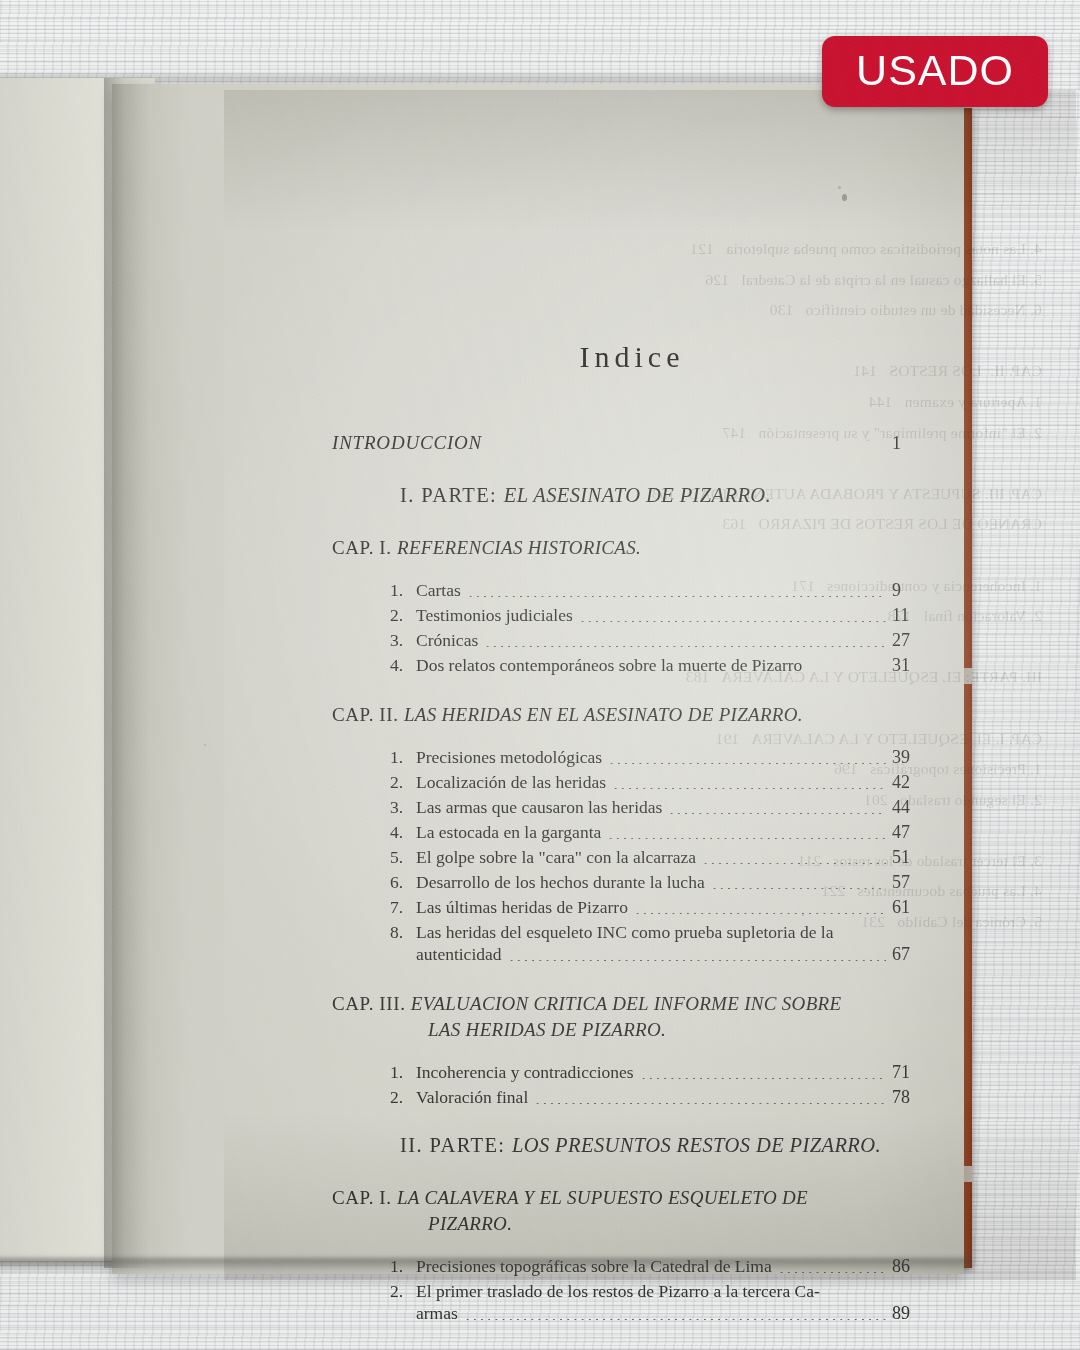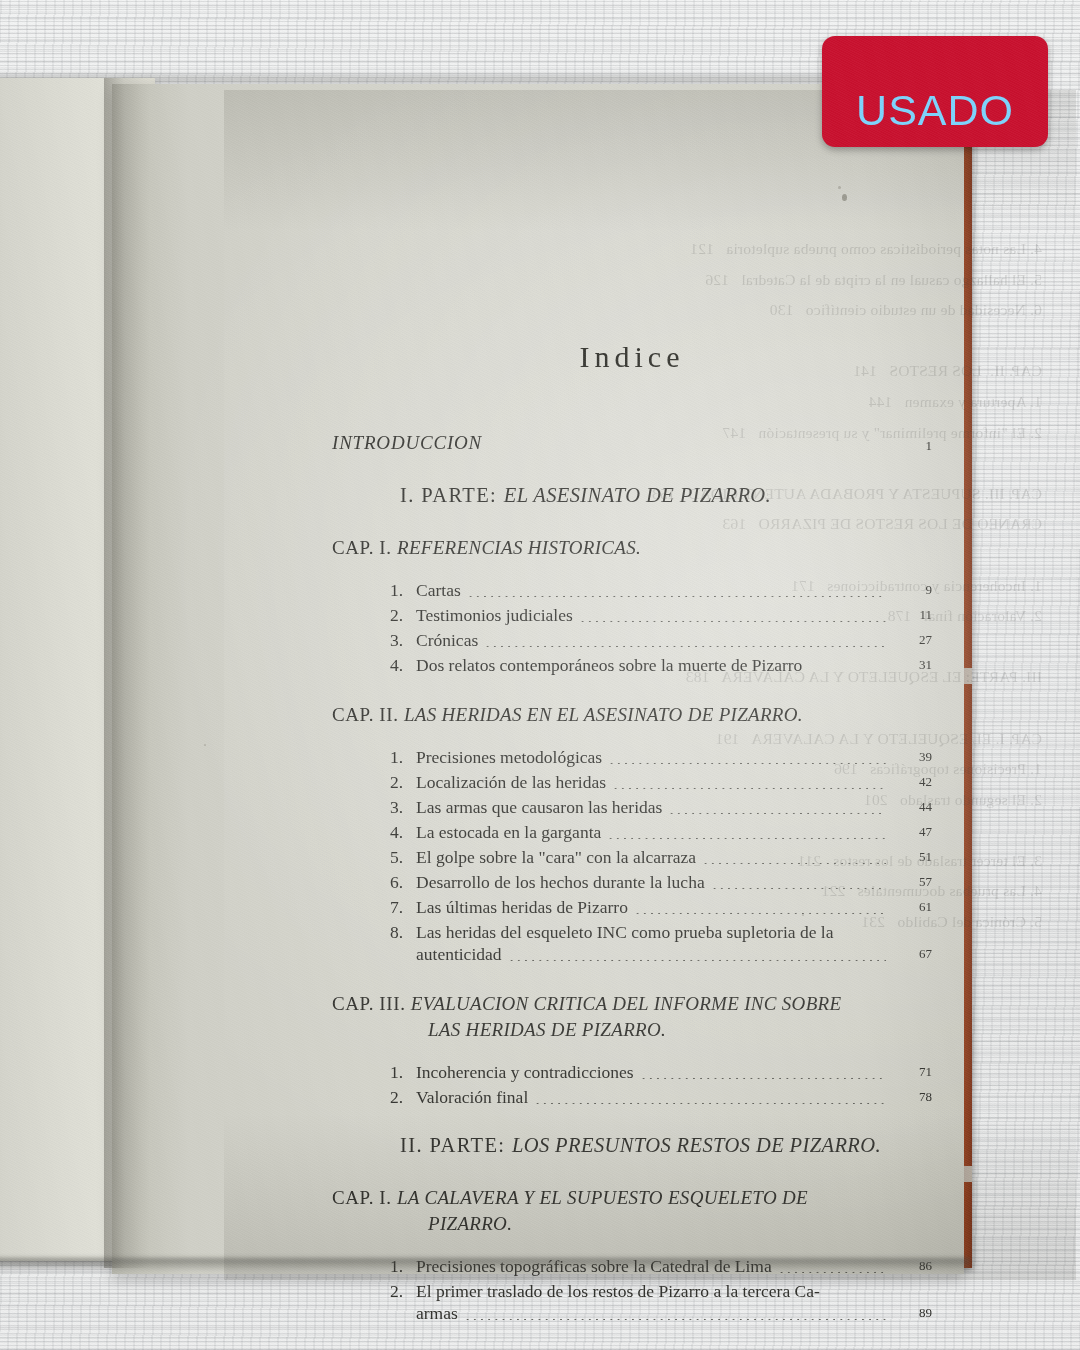--- a/index.html
+++ b/index.html
@@ -106,21 +106,21 @@
 
   .row{display:flex;align-items:flex-end;}
   .entry-front{white-space:nowrap;}
   .leader{
     flex:1 1 auto;min-width:8px;margin:0 6px 4px 6px;height:3px;
     background-image:radial-gradient(circle, #4a4a44 .9px, rgba(0,0,0,0) 1.1px);
     background-size:7.2px 3px;background-repeat:repeat-x;background-position:0 1px;
     opacity:.85;
   }
   .pg{
-    width:40px;text-align:right;font-size:13px;white-space:nowrap;
+    width:40px;font-size:18px;white-space:nowrap;
     color:#2c2c28;
   }
 
   
   .sec-intro{margin:0 0 30px 0;}
   .sec-intro .entry-front{font-style:italic;font-size:19px;letter-spacing:.8px;}
   .sec-intro .leader{background:none;}
 
   
   .parte{
@@ -161,22 +161,22 @@
   .speck{position:absolute;background:#6f6d62;border-radius:50%;opacity:.55;}
 
   
   #badge{
     position:absolute;right:32px;top:36px;
     background:#c8102e;border-radius:13px;
     padding:13px 34px 15px 34px;
     box-shadow:0 3px 7px rgba(0,0,0,.30);
   }
   #badge span{
-    display:block;color:#7dd3fc;font-family:"Liberation Sans", sans-serif;
-    font-size:43px;line-height:43px;letter-spacing:1px;font-weight:400;margin-top:40px;
+    display:block;color:#ffffff;font-family:"Liberation Sans", sans-serif;
+    font-size:43px;line-height:43px;letter-spacing:1px;font-weight:400;
   }
 </style>
 </head>
 <body>
 
 <div id="backdrop"></div>
 
 <div id="book">
   <div id="page-shadow-top"></div>
   <div id="cover-edge">

